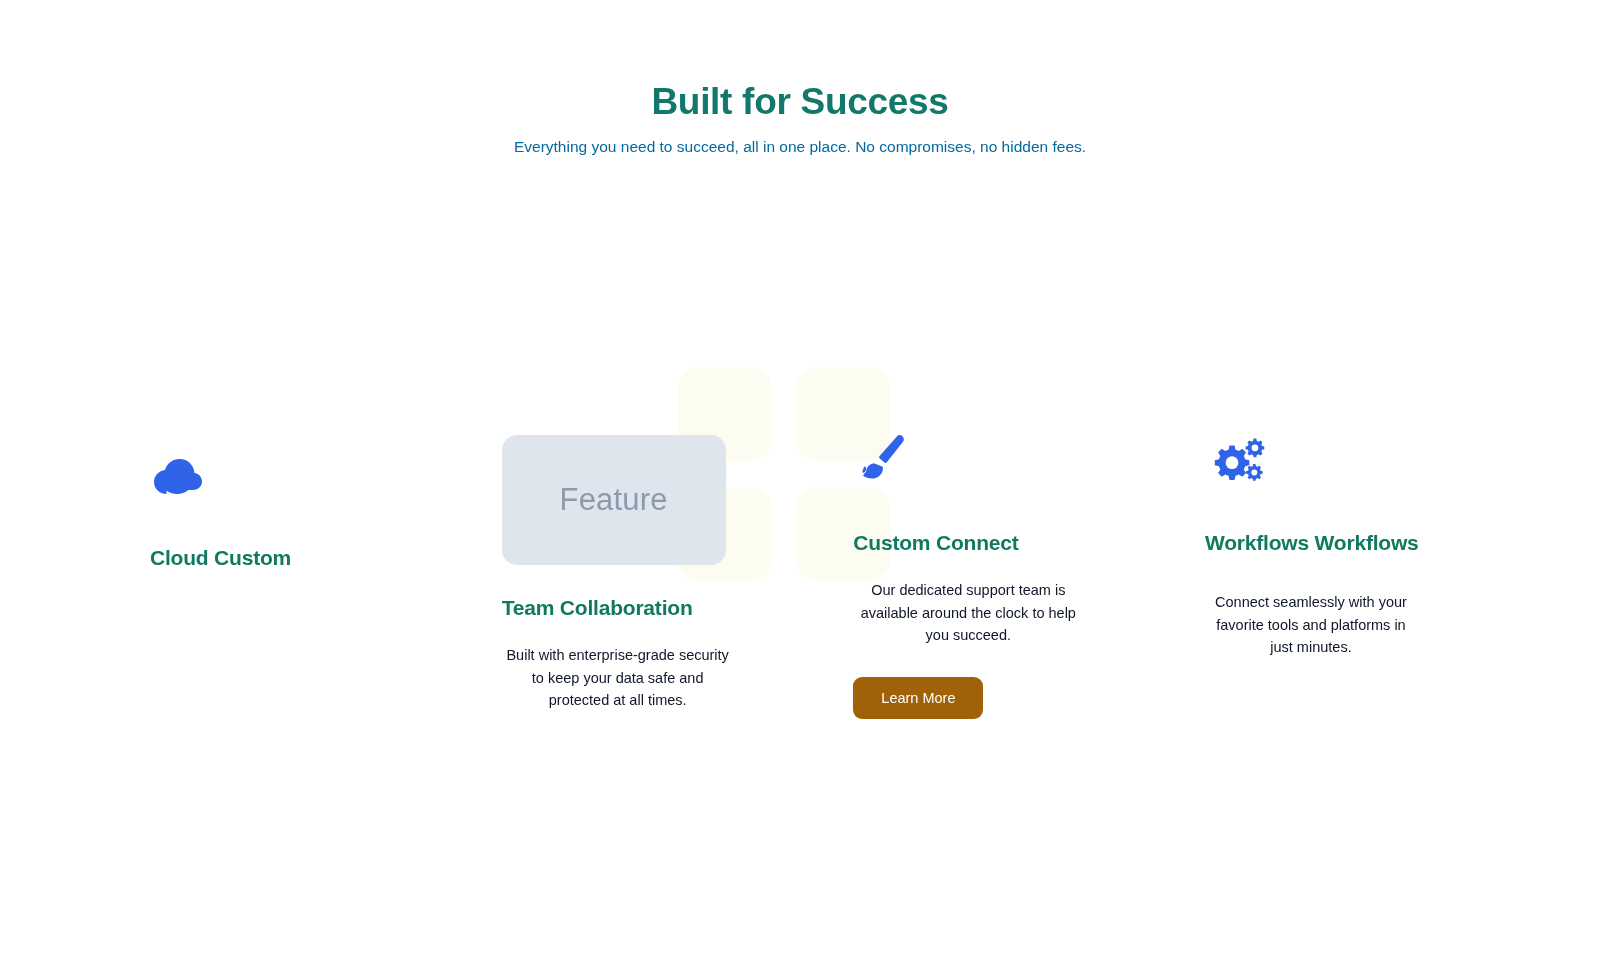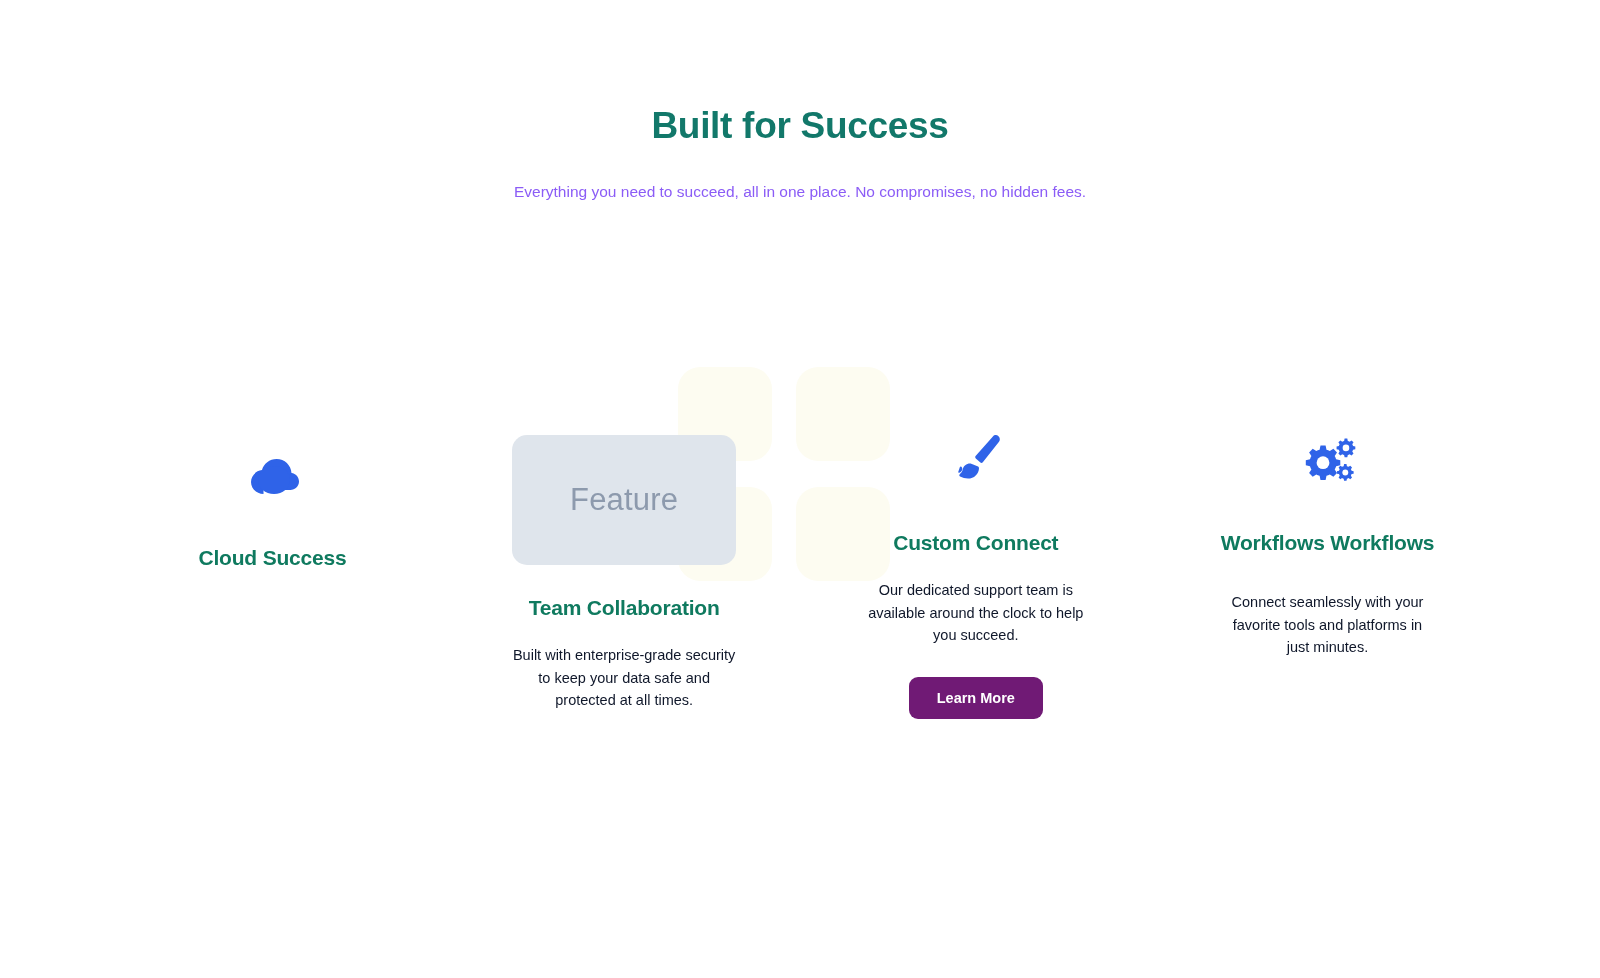--- a/index.html
+++ b/index.html
@@ -42,32 +42,32 @@
 
   
   .header {
     position: absolute;
     top: 0; left: 0;
     width: 1600px;
     z-index: 2;
     text-align: center;
   }
   .page-title {
-    margin-top: 104px;
+    margin-top: 80px;
     font-size: 37px;
     font-weight: bold;
     letter-spacing: -0.3px;
     color: #12786A;
     line-height: 1.2;
   }
   .page-subtitle {
-    margin-top: 33px;
+    margin-top: 12px;
     font-size: 15.5px;
     font-weight: normal;
-    color: #8b5cf6;
+    color: #0369a1;
     line-height: 1.45;
   }
 
   
   .cards {
     position: absolute;
     top: 355px;
     left: 150px;
     width: 1300px;
     height: 420px;
@@ -75,21 +75,21 @@
     flex-direction: row;
     align-items: flex-start;
     justify-content: space-between;
     z-index: 1;
   }
 
   .card {
     width: 245px;
     display: flex;
     flex-direction: column;
-    align-items: center;
+    align-items: flex-start;
     text-align: center;
   }
 
   .card-icon {
     display: flex;
     align-items: center;
     justify-content: center;
     height: 62px;
   }
   .card-icon svg { display: block; }
@@ -107,24 +107,24 @@
     margin-top: 24px;
     font-size: 14.5px;
     color: #0f172a;
     line-height: 1.55;
     max-width: 232px;
   }
 
   .card-cta {
     margin-top: 30px;
     display: inline-block;
-    background: #701a75;
+    background: #a16207;
     color: #ffffff;
     font-size: 14.5px;
-    font-weight: bold;
+    font-weight: normal;
     border: none;
     border-radius: 9px;
     padding: 13px 28px;
     cursor: pointer;
     font-family: "Liberation Sans", sans-serif;
   }
 
   
   .card-media {
     width: 224px;
@@ -169,21 +169,21 @@
 
   <div class="cards">
 
     <div class="card card-1">
       <div class="card-icon">
         <svg width="52" height="40" viewBox="0 0 52 40" aria-hidden="true">
           <path fill="#2F63E8" d="M16.5 38C9.6 38 4 32.6 4 26c0-6.1 4.8-11.2 11-11.9C16.6 7.7 22.6 3 29.6 3c8 0 14.5 6.2 14.9 14 4.3.6 7.5 4.2 7.5 8.5 0 4.7-3.9 8.5-8.7 8.5H16.5z"></path>
           <ellipse fill="#2F63E8" cx="27" cy="24" rx="16" ry="14"></ellipse>
         </svg>
       </div>
-      <div class="card-title">Cloud Success</div>
+      <div class="card-title">Cloud Custom</div>
     </div>
 
     <div class="card card-2">
       <div class="card-media">
         <span>Feature</span>
       </div>
       <div class="card-title">Team Collaboration</div>
       <div class="card-desc">Built with enterprise-grade security to keep your data safe and protected at all times.</div>
     </div>
 

